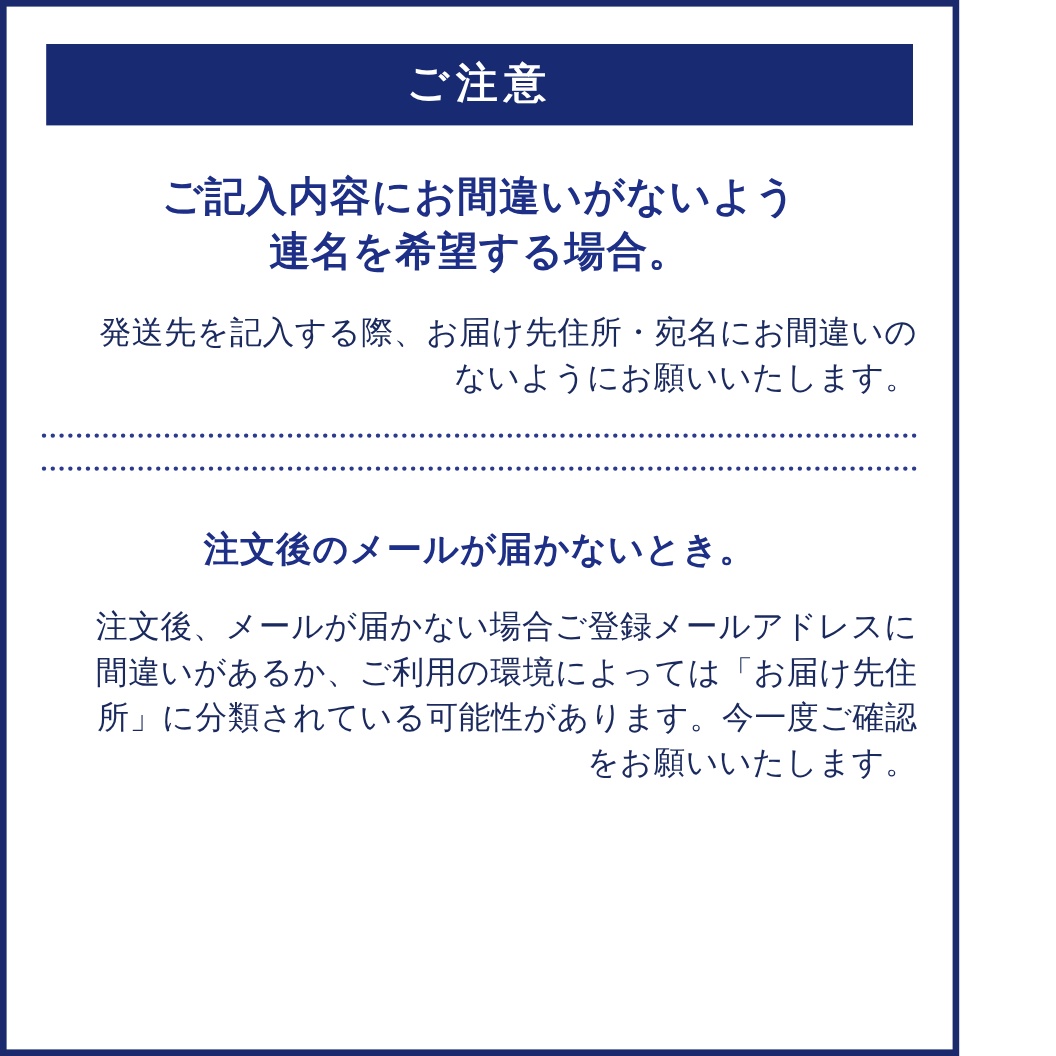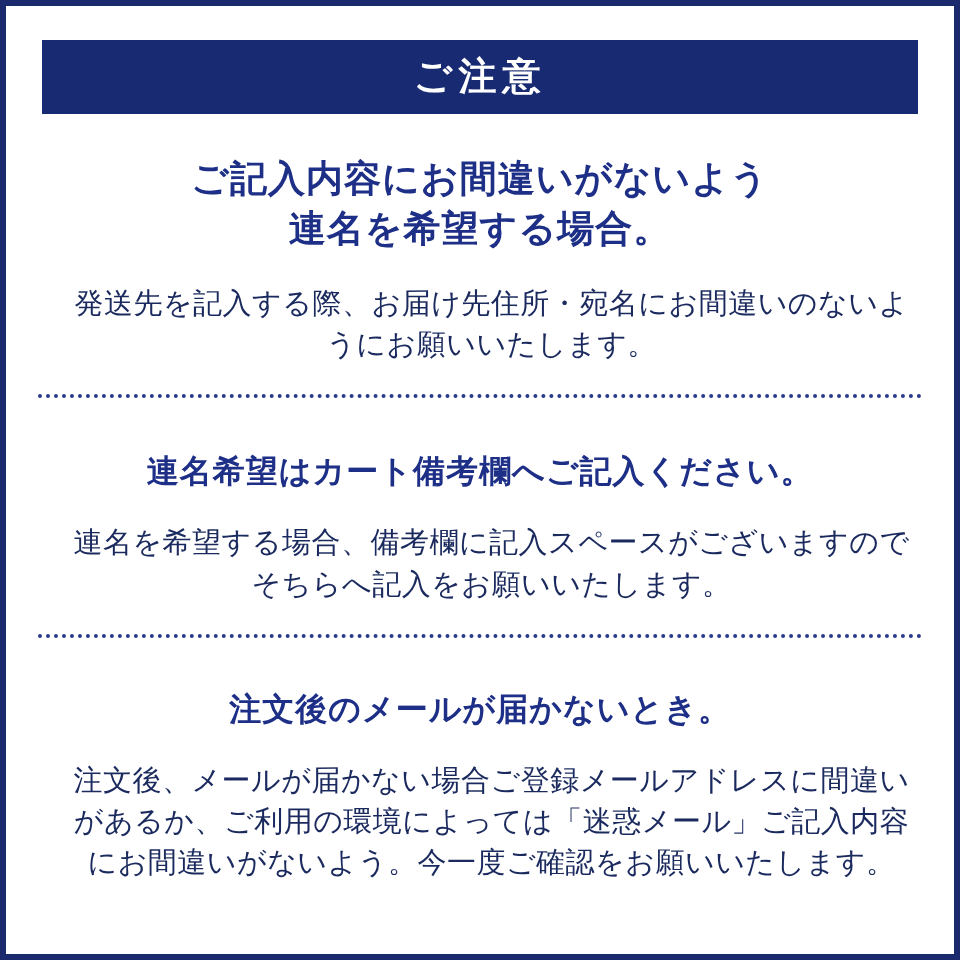--- a/index.html
+++ b/index.html
@@ -8,21 +8,21 @@
   }
   body {
     width: 960px;
     height: 960px;
     background: #ffffff;
     font-family: "Liberation Sans", "DejaVu Sans", sans-serif;
     overflow: hidden;
   }
   .page {
     position: relative;
-    width: 960px;
+    width: 872px;
     height: 960px;
     box-sizing: border-box;
     border: 6px solid #1a2a6c;
     background: #ffffff;
   }
   .inner {
     position: relative;
     width: 100%;
     height: 100%;
     box-sizing: border-box;
@@ -61,21 +61,21 @@
   .title-md {
     font-size: 32px;
     margin-top: 26px;
     margin-bottom: 8px;
   }
   .body-text {
     color: #1b2a5e;
     font-size: 29px;
     line-height: 1.42;
     letter-spacing: 0.5px;
-    text-align: center;
+    text-align: right;
     margin-left: 23px;
   }
   .divider {
     border: none;
     border-top: 4px dotted #2b3a8c;
     margin: 26px 0 0 0;
     height: 0;
   }
   .sect-gap-1 { margin-top: 22px; }
   .sect-gap-2 { margin-top: 20px; }
@@ -93,31 +93,25 @@
       <div class="section">
         <div class="section-title title-lg">
           <div>ご記入内容にお間違いがないよう</div>
           <div>連名を希望する場合。</div>
         </div>
         <p class="body-text">発送先を記入する際、お届け先住所・宛名にお間違いのないようにお願いいたします。</p>
       </div>
 
       <hr class="divider">
 
-      <div class="section sect-gap-1">
-        <div class="section-title title-md">
-          <div>連名希望はカート備考欄へご記入ください。</div>
-        </div>
-        <p class="body-text">連名を希望する場合、備考欄に記入スペースがございますのでそちらへ記入をお願いいたします。</p>
-      </div>
 
       <hr class="divider">
 
       <div class="section sect-gap-2">
         <div class="section-title title-md">
           <div>注文後のメールが届かないとき。</div>
         </div>
-        <p class="body-text">注文後、メールが届かない場合ご登録メールアドレスに間違いがあるか、ご利用の環境によっては「迷惑メール」ご記入内容にお間違いがないよう。今一度ご確認をお願いいたします。</p>
+        <p class="body-text">注文後、メールが届かない場合ご登録メールアドレスに間違いがあるか、ご利用の環境によっては「お届け先住所」に分類されている可能性があります。今一度ご確認をお願いいたします。</p>
       </div>
 
     </div>
   </div>
 </div>
 
 </body></html>

